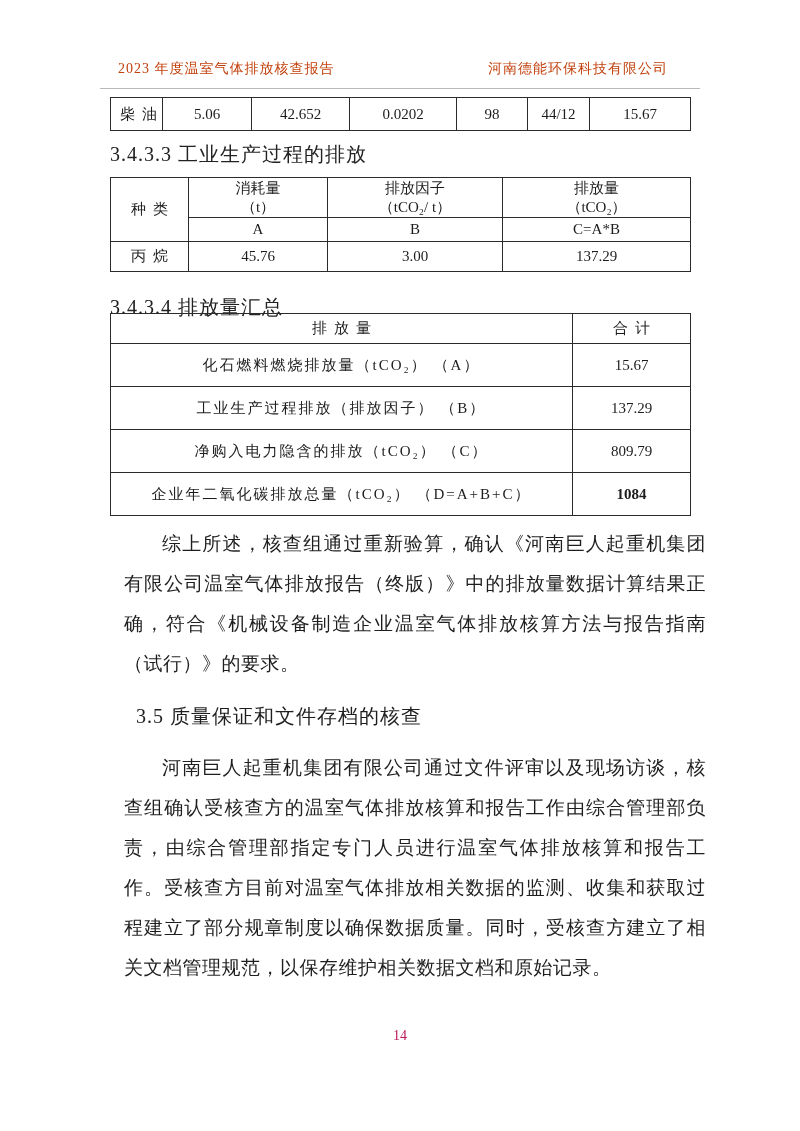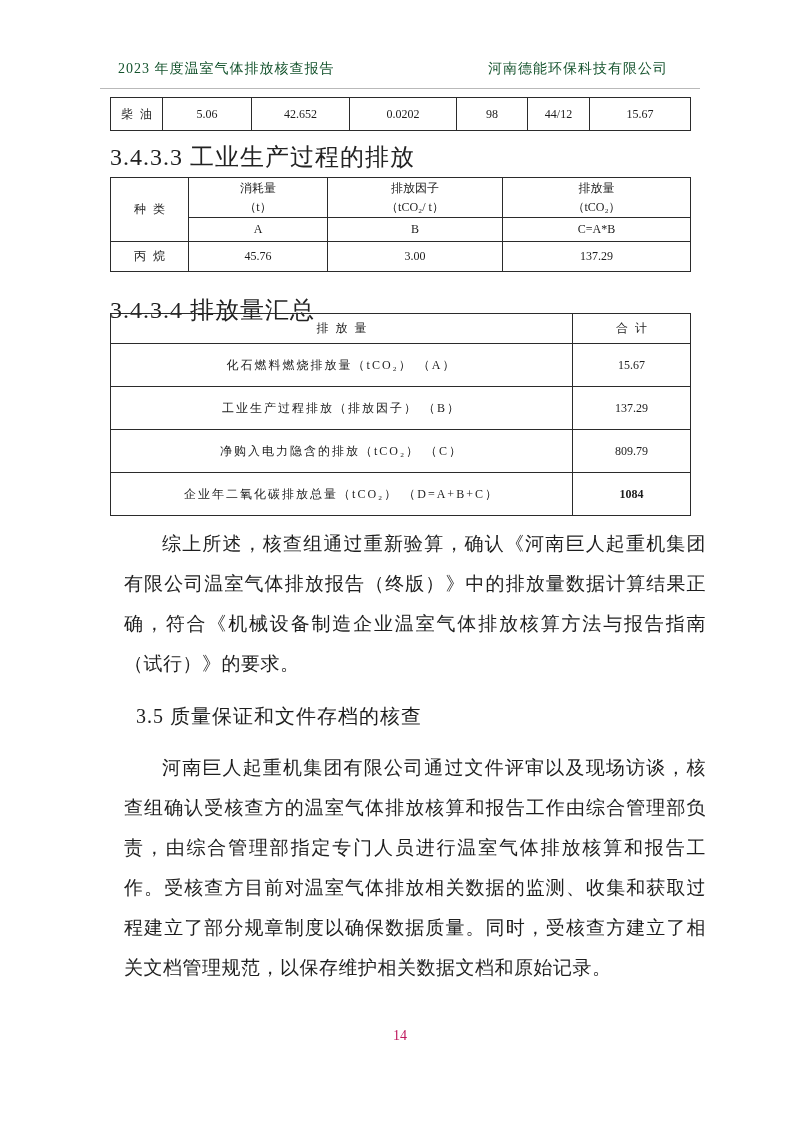--- a/index.html
+++ b/index.html
@@ -10,44 +10,44 @@
     color: #1c1c1c;
     font-family: "Liberation Serif", "DejaVu Serif", serif;
     position: relative;
     overflow: hidden;
   }
 
   
   .doc-header {
     position: absolute; top: 60px; left: 118px; right: 132px;
     display: flex; justify-content: space-between;
-    font-size: 14px; color: #14532d; letter-spacing: 1px;
+    font-size: 14px; color: #c2410c; letter-spacing: 1px;
   }
   .header-rule {
     position: absolute; top: 88px; left: 100px; width: 600px;
     border-top: 1px solid #b9b9b9;
   }
 
   
   table { border-collapse: collapse; width: 580px; table-layout: fixed; }
   td {
     border: 1px solid #2b2b2b;
     text-align: center; vertical-align: middle;
-    font-size: 12px; padding: 0 2px;
+    font-size: 15px; padding: 0 2px;
     overflow: hidden; white-space: nowrap;
   }
   .cjk-spread { letter-spacing: 7px; text-indent: 7px; }
   .lbl-spread  { letter-spacing: 2px; }
 
   .fuel-table { position: absolute; top: 97px; left: 110px; }
   .fuel-table tr { height: 33px; }
 
   .sec-heading {
     position: absolute; left: 110px;
-    font-size: 24px; letter-spacing: 1px; color: #222;
+    font-size: 20px; letter-spacing: 1px; color: #222;
   }
   .h-3433 { top: 141px; }
   .h-3434 { top: 294px; }
 
   .process-table { position: absolute; top: 177px; left: 110px; }
   .process-table .r-title { height: 40px; }
   .process-table .r-sym   { height: 24px; }
   .process-table .r-data  { height: 30px; }
   .process-table .two-line { line-height: 19px; }
 

